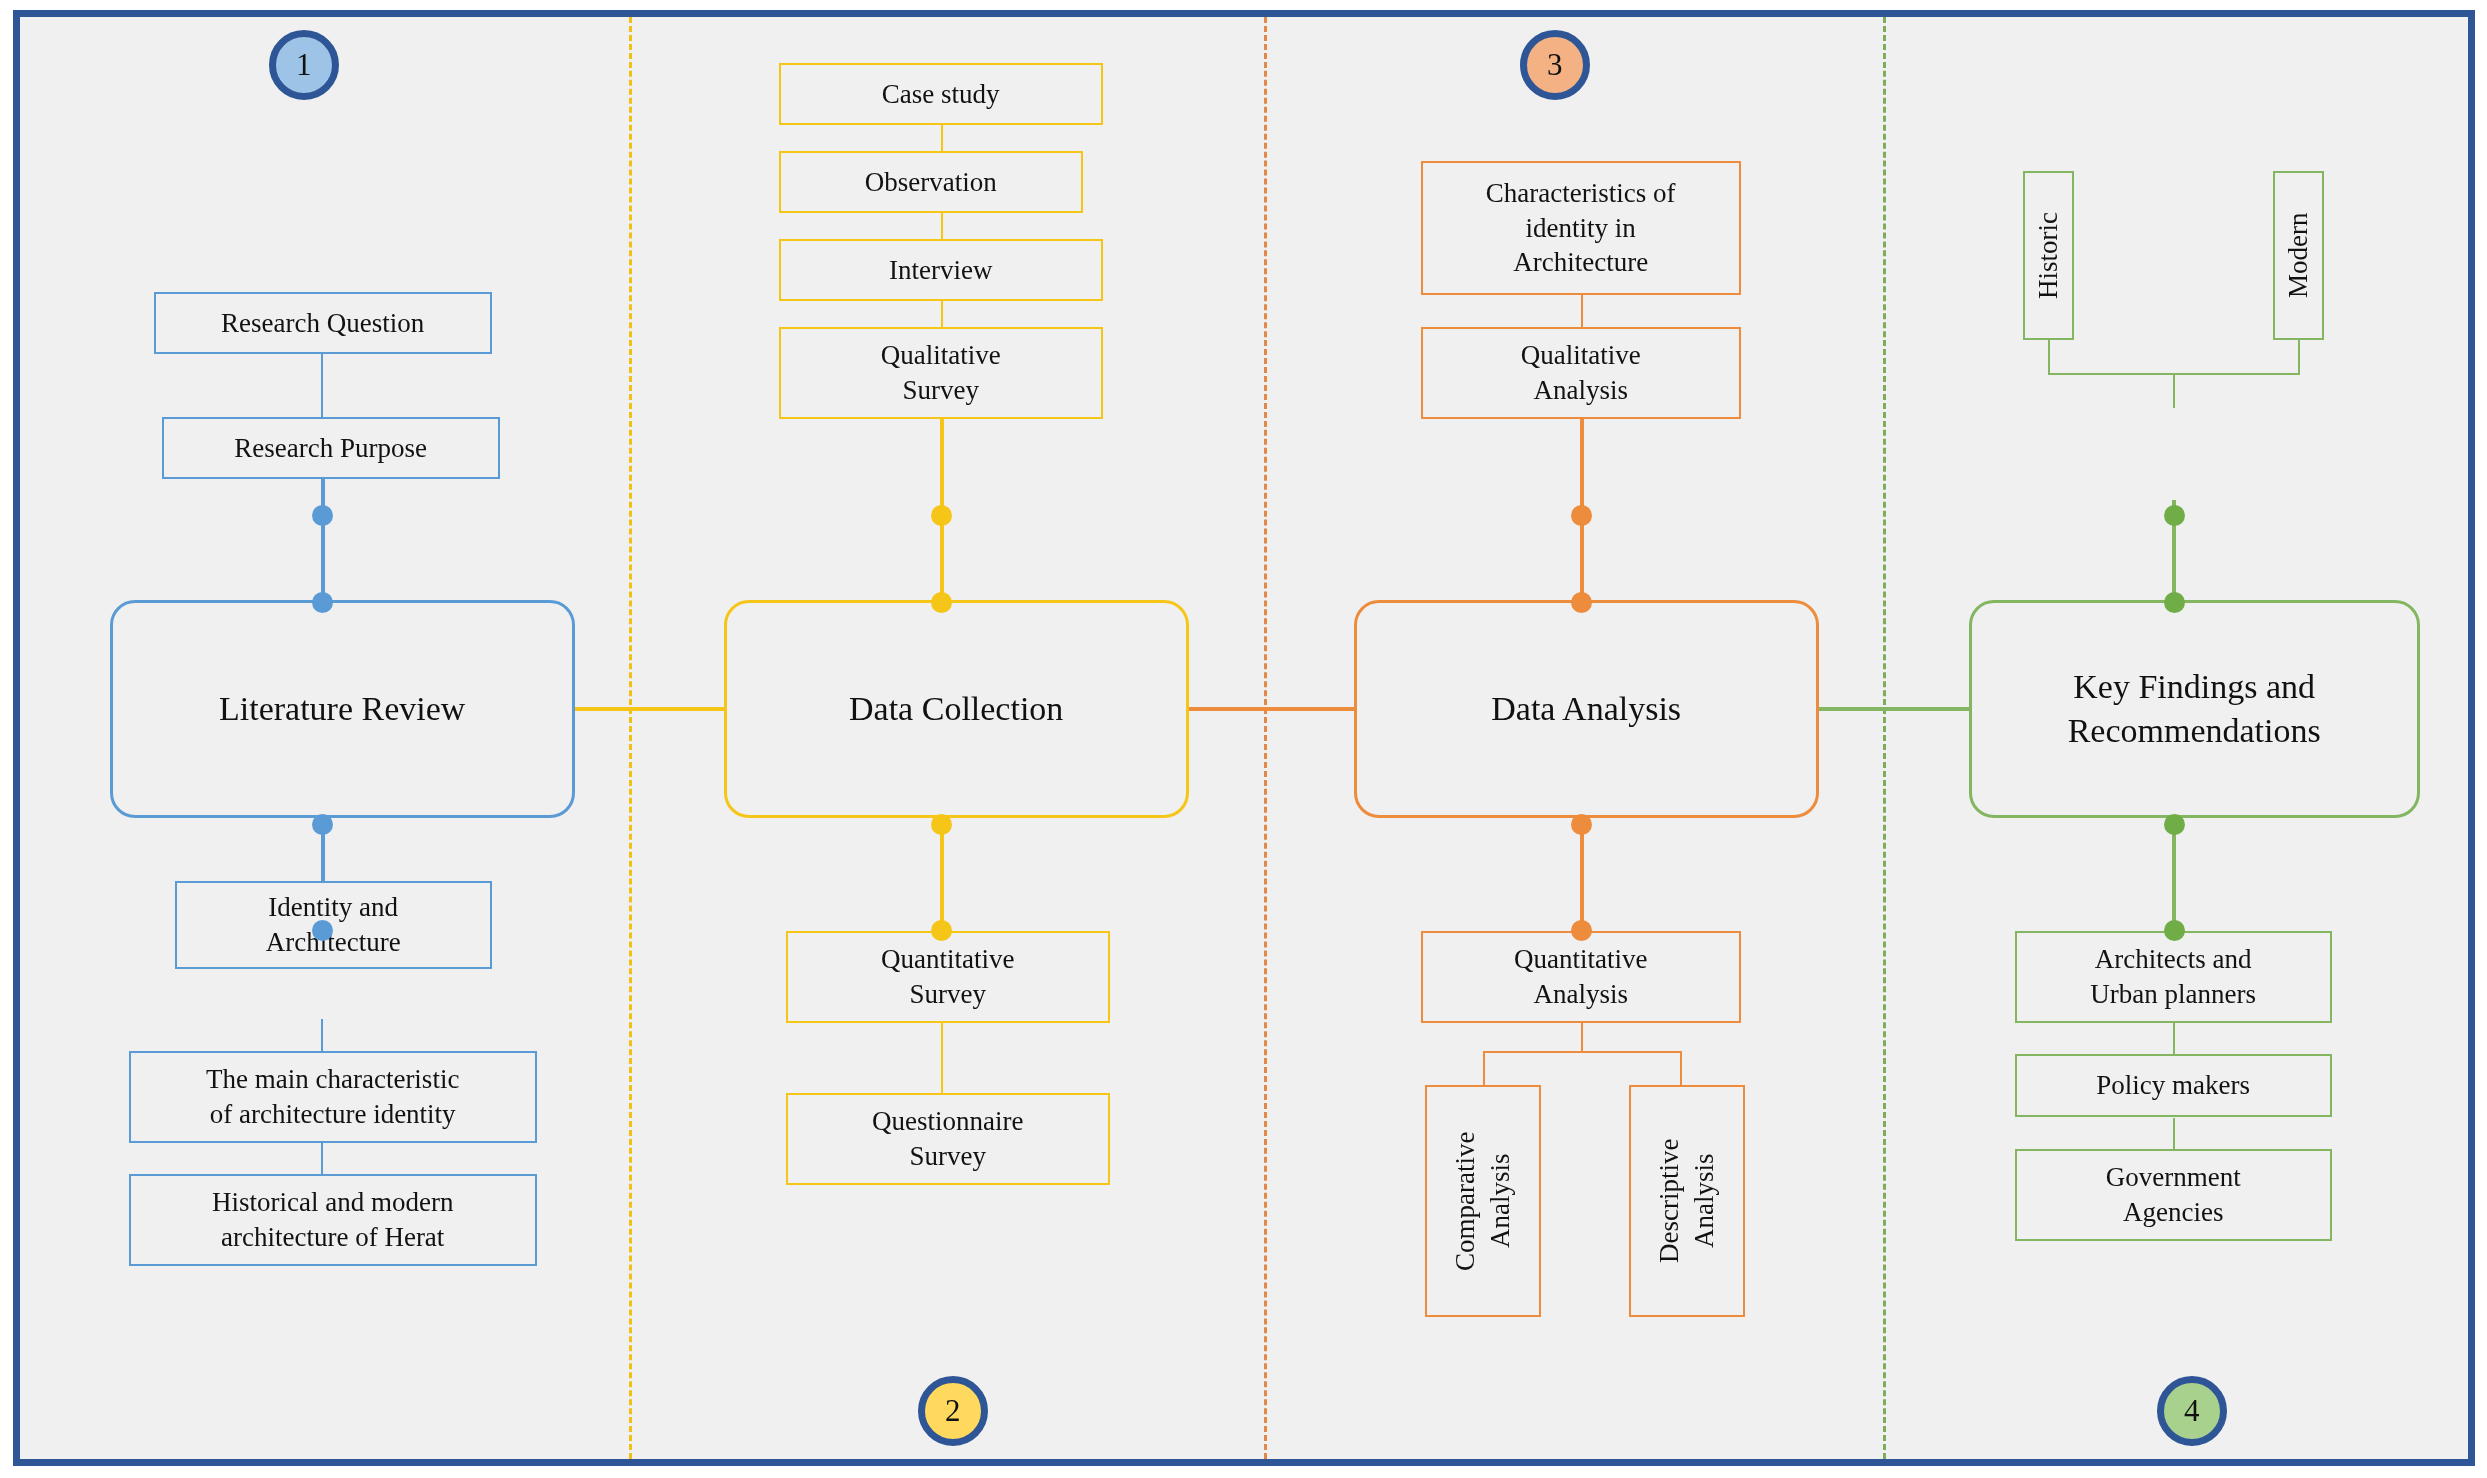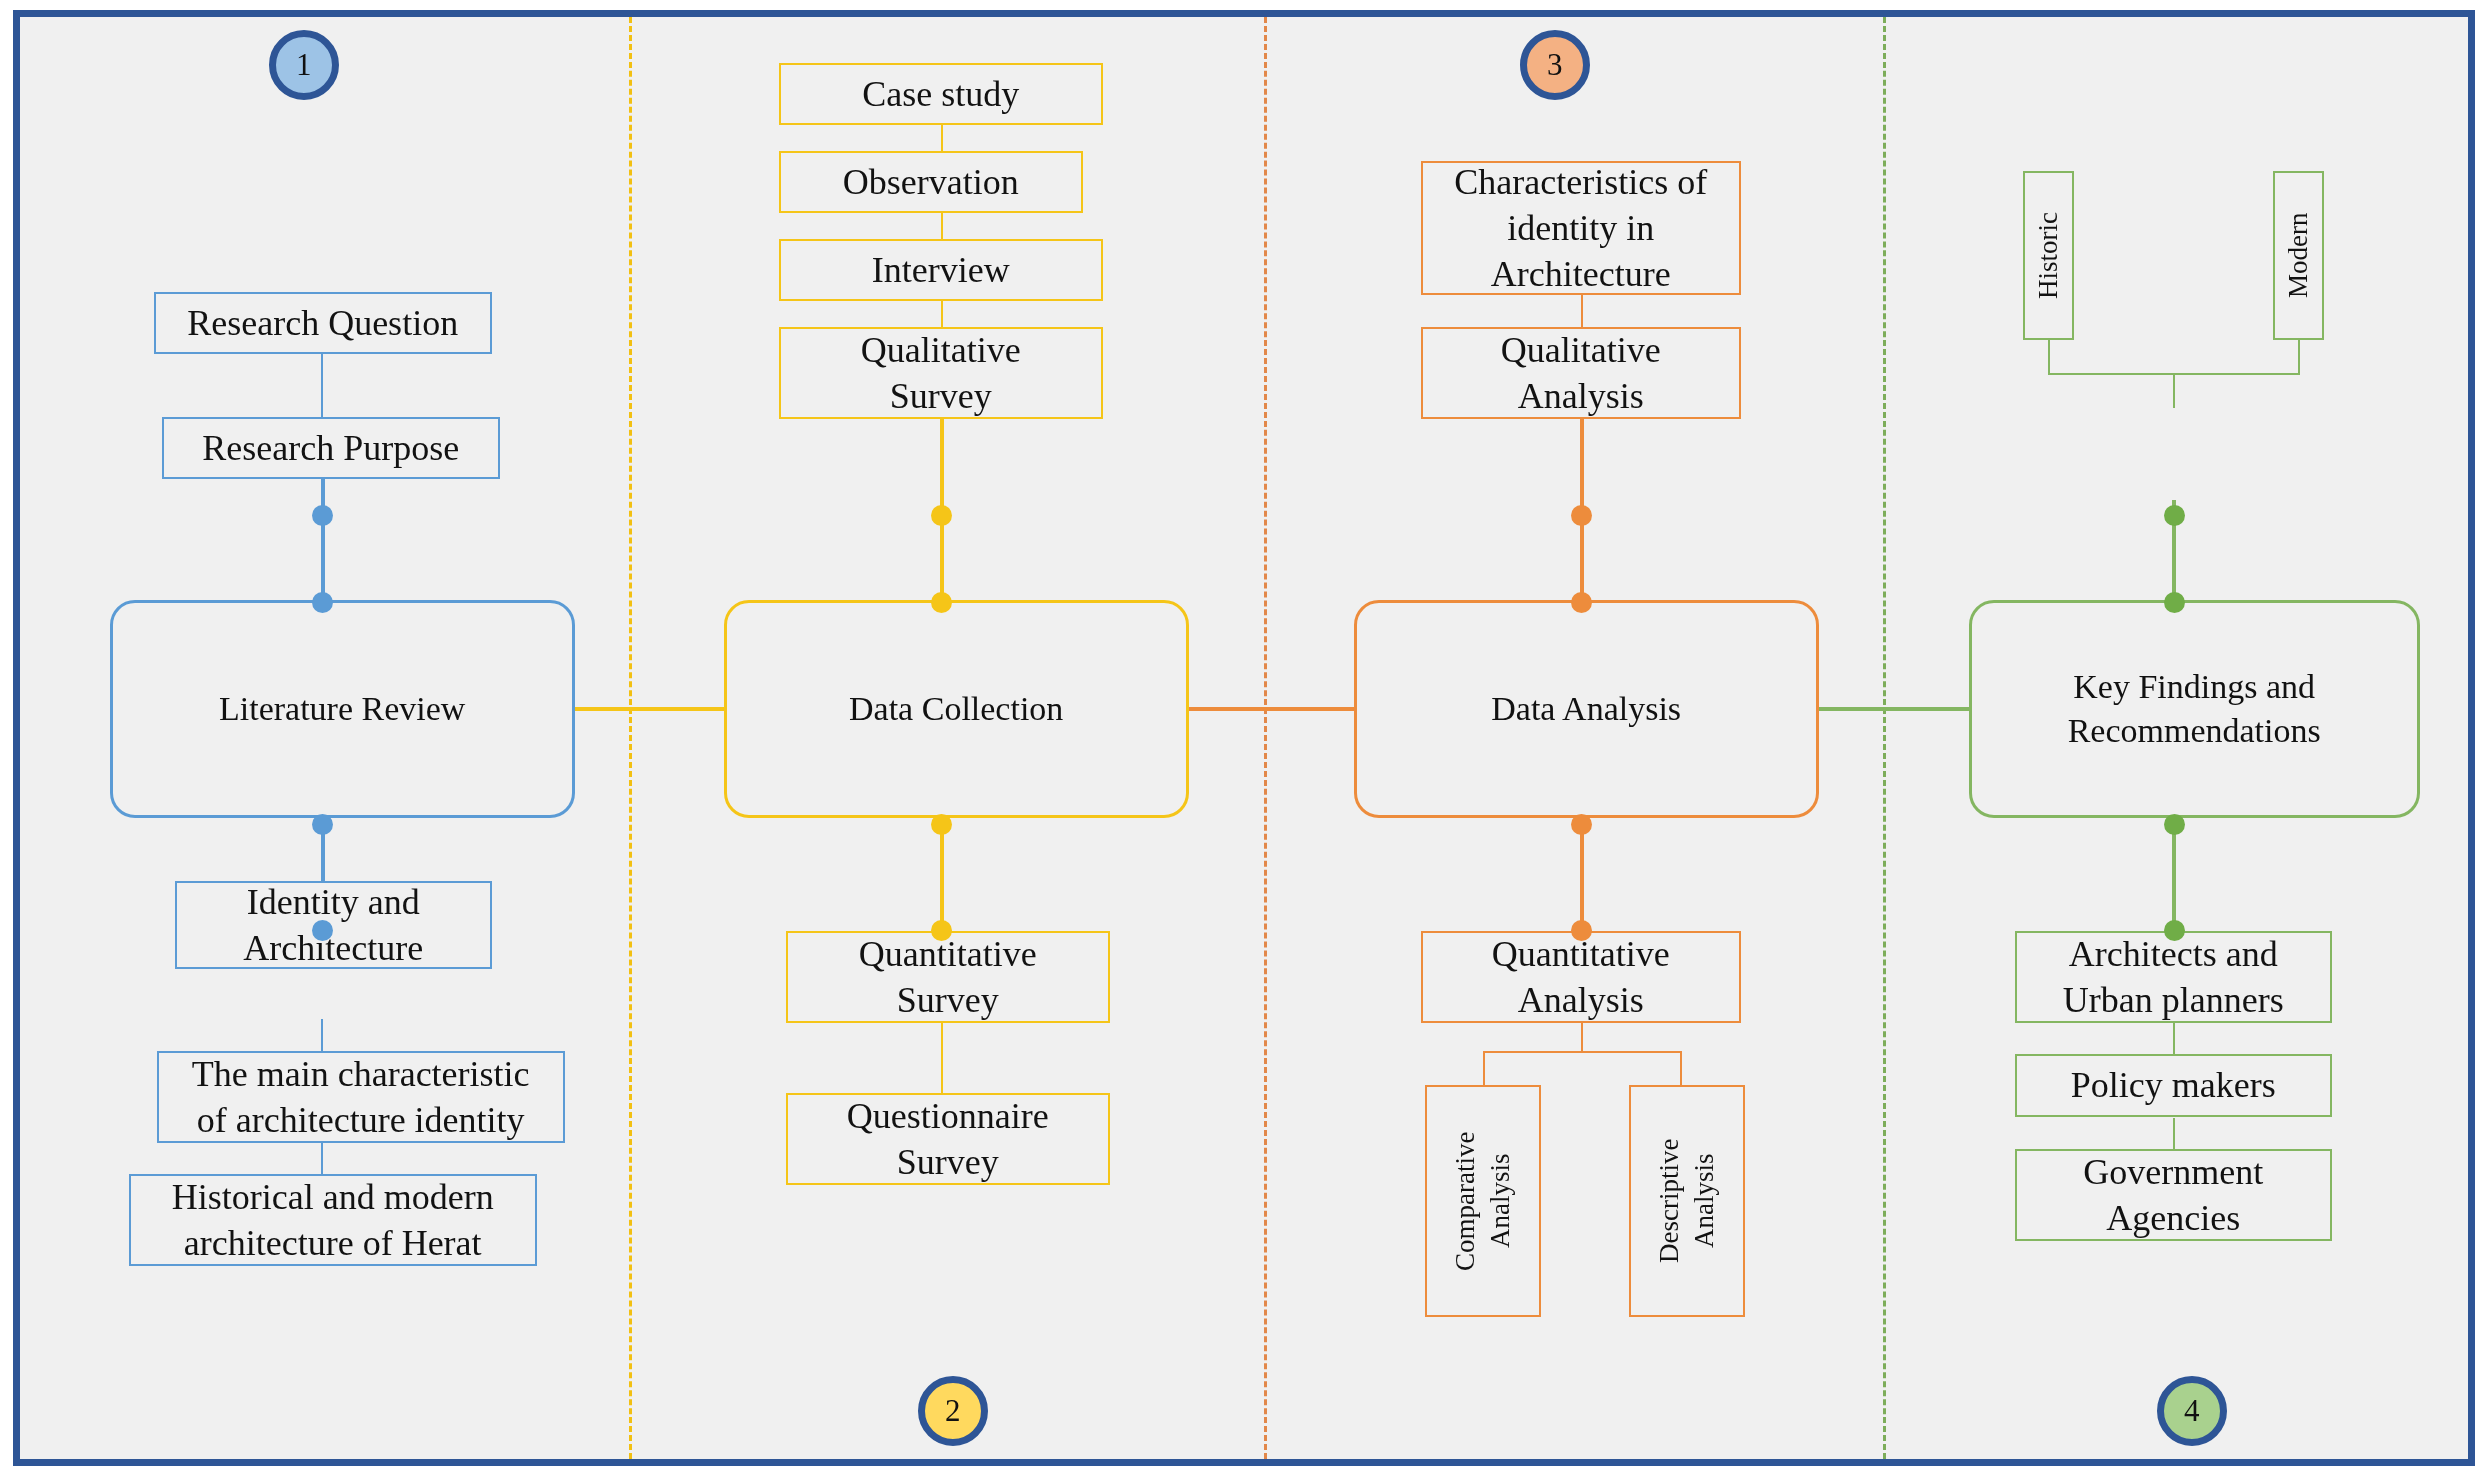--- a/index.html
+++ b/index.html
@@ -43,21 +43,21 @@
   }
 
   
   .node{
     position:absolute;
     box-sizing:border-box;
     background:#f0f0f0;
     border:2.1px solid #888;
     display:flex;align-items:center;justify-content:center;
     text-align:center;
-    font-size:36px;
+    font-size:27px;
     line-height:1.28;
     color:#121212;
     padding:2.8px 7px;
     z-index:20;
   }
   .node.blue{border-color:#5b9bd5;}
   .node.yellow{border-color:#f5c518;}
   .node.orange{border-color:#ed8c3c;}
   .node.green{border-color:#84b661;}
 
@@ -136,21 +136,21 @@
     </div>
 
     <div class="vline blue thick" style="left:301px;top:796px;height:130px;"></div>
     <div class="dot blue" style="left:292px;top:797px;"></div>
     <div class="dot blue" style="left:292px;top:903px;"></div>
 
     <div class="node blue" style="left:155px;top:864px;width:317px;height:88px;">
       <span>Identity and<br>Architecture</span>
     </div>
     <div class="vline blue" style="left:301px;top:1002px;height:32px;"></div>
-    <div class="node blue" style="left:109px;top:1034px;width:408px;height:92px;margin-left:28px;">
+    <div class="node blue" style="left:109px;top:1034px;width:408px;height:92px;">
       <span>The main characteristic<br>of architecture identity</span>
     </div>
     <div class="vline blue" style="left:301px;top:1125px;height:32px;"></div>
     <div class="node blue" style="left:109px;top:1157px;width:408px;height:92px;">
       <span>Historical and modern<br>architecture of Herat</span>
     </div>
 
     <div class="node yellow" style="left:759px;top:46px;width:324px;height:62px;">
       <span>Case study</span>
     </div>

